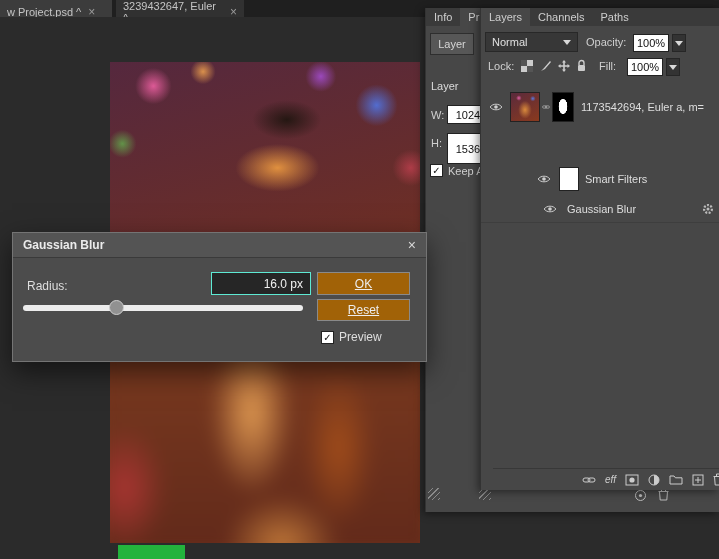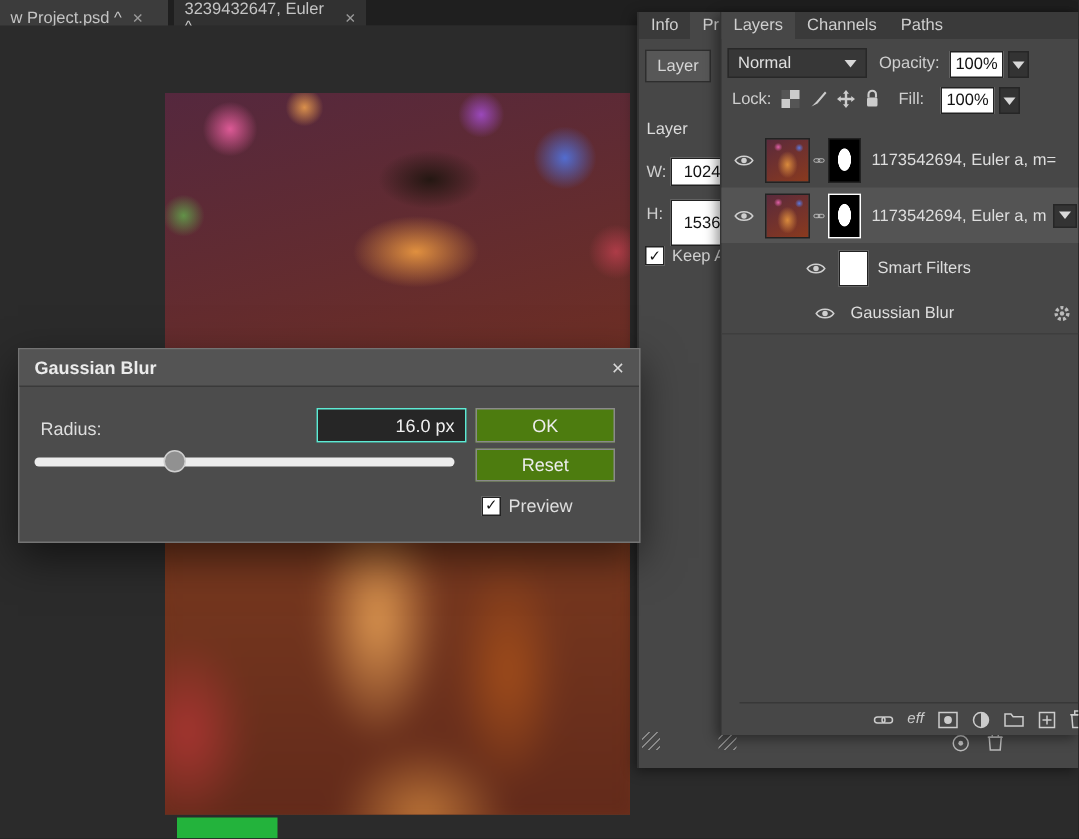--- a/index.html
+++ b/index.html
@@ -58,22 +58,22 @@
   .lname{color:#dedede;font-size:11px;white-space:nowrap;overflow:hidden;}
   .selrow{background:#545454;}
   .checkbox{width:13px;height:13px;background:#fff;border:1px solid #222;color:#111;
             display:flex;align-items:center;justify-content:center;font-size:10px;box-sizing:border-box;}
   
   .dialog{left:12px;top:232px;width:413px;height:128px;background:#4c4c4c;border:1px solid #747474;
           box-shadow:0 10px 26px rgba(0,0,0,.55);z-index:30;}
   .dlg-title{height:25px;background:#545454;border-bottom:1px solid #3a3a3a;display:flex;
              align-items:center;justify-content:space-between;padding:0 10px;color:#ebebeb;
              font-size:12px;font-weight:bold;box-sizing:border-box;}
-  .btn{background:#4d7c0f;border:1px solid #8a8a8a;color:#ededed;display:flex;align-items:center;
-       justify-content:center;font-size:12px;box-sizing:border-box;}
+  .btn{background:#a16207;border:1px solid #8a8a8a;color:#ededed;display:flex;align-items:center;
+       justify-content:center;font-size:12px;box-sizing:border-box;text-decoration:underline;}
   .darkfield{background:#262626;border:1px solid #5eead4;color:#f0f0f0;display:flex;align-items:center;
              justify-content:flex-end;padding:0 7px;font-size:12px;box-sizing:border-box;}
   .slider-track{height:6px;background:#ececec;border-radius:3px;}
   .slider-handle{width:15px;height:15px;border-radius:50%;background:#919191;border:1px solid #cfcfcf;box-sizing:border-box;}
   .gripline{width:12px;height:12px;background:repeating-linear-gradient(135deg,transparent 0 3px,#8a8a8a 3px 4px);}
   svg{display:block;}
 </style>
 </head>
 <body>
 
@@ -183,40 +183,20 @@
       <span style="margin-left:2px;">
         <svg width="8" height="8" viewBox="0 0 14 10">
             <rect x="1" y="3" width="7" height="4" rx="2" fill="none" stroke="#ccc"></rect>
             <rect x="6" y="3" width="7" height="4" rx="2" fill="none" stroke="#ccc"></rect>
           </svg>
       </span>
       <span class="mask-thumb" style="margin-left:2px;"></span>
       <span class="lname" style="margin-left:7px;">1173542694, Euler a, m=</span>
     </div>
 
-    <div class="abs row selrow" style="left:0;top:117px;width:239px;height:37px;">
-      <span style="margin-left:8px;">
-        <svg width="14" height="10" viewBox="0 0 16 12">
-            <path d="M1 6 C4 1.5 12 1.5 15 6 C12 10.5 4 10.5 1 6 Z" fill="none" stroke="#cfcfcf" stroke-width="1.2"></path>
-            <circle cx="8" cy="6" r="2.2" fill="#cfcfcf"></circle>
-          </svg>
-      </span>
-      <span class="layer-thumb" style="margin-left:7px;"></span>
-      <span style="margin-left:2px;">
-        <svg width="8" height="8" viewBox="0 0 14 10">
-            <rect x="1" y="3" width="7" height="4" rx="2" fill="none" stroke="#ccc"></rect>
-            <rect x="6" y="3" width="7" height="4" rx="2" fill="none" stroke="#ccc"></rect>
-          </svg>
-      </span>
-      <span class="mask-thumb" style="margin-left:2px;border:1px solid #fff;"></span>
-      <span class="lname" style="margin-left:7px;flex:1;">1173542694, Euler a, m</span>
-      <span class="stepbtn" style="width:16px;height:16px;margin-right:2px;">
-          <span class="tri"></span>
-        </span>
-    </div>
 
     <div class="abs row" style="left:12px;top:155px;width:267px;height:32px;">
       <span style="margin-left:44px;">
         <svg width="14" height="10" viewBox="0 0 16 12">
             <path d="M1 6 C4 1.5 12 1.5 15 6 C12 10.5 4 10.5 1 6 Z" fill="none" stroke="#cfcfcf" stroke-width="1.2"></path>
             <circle cx="8" cy="6" r="2.2" fill="#cfcfcf"></circle>
           </svg>
       </span>
       <span style="margin-left:8px;width:20px;height:24px;background:#fff;border:1px solid #222;box-sizing:border-box;"></span>
       <span class="lname" style="margin-left:6px;">Smart Filters</span>

